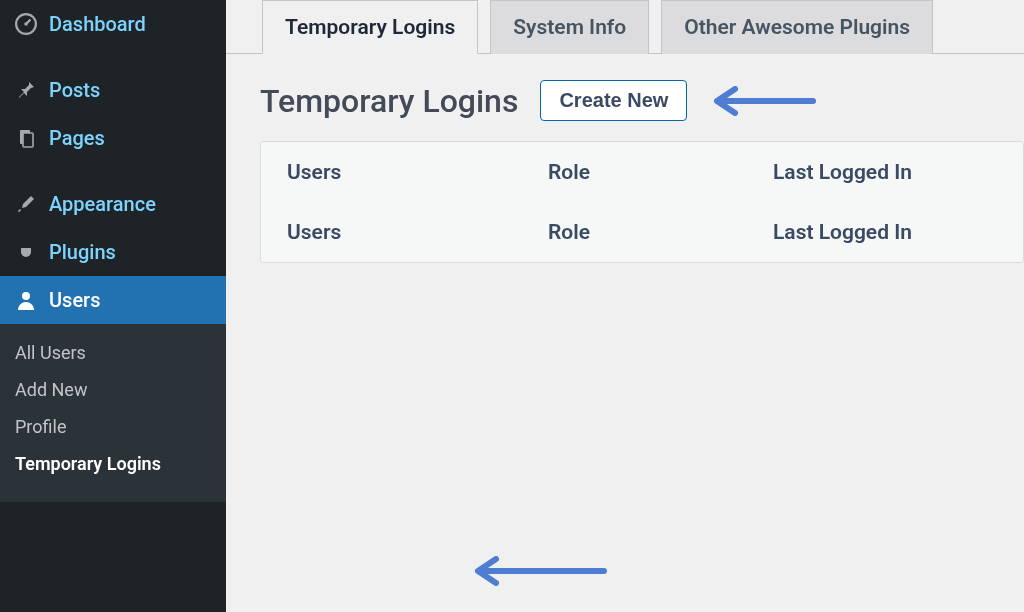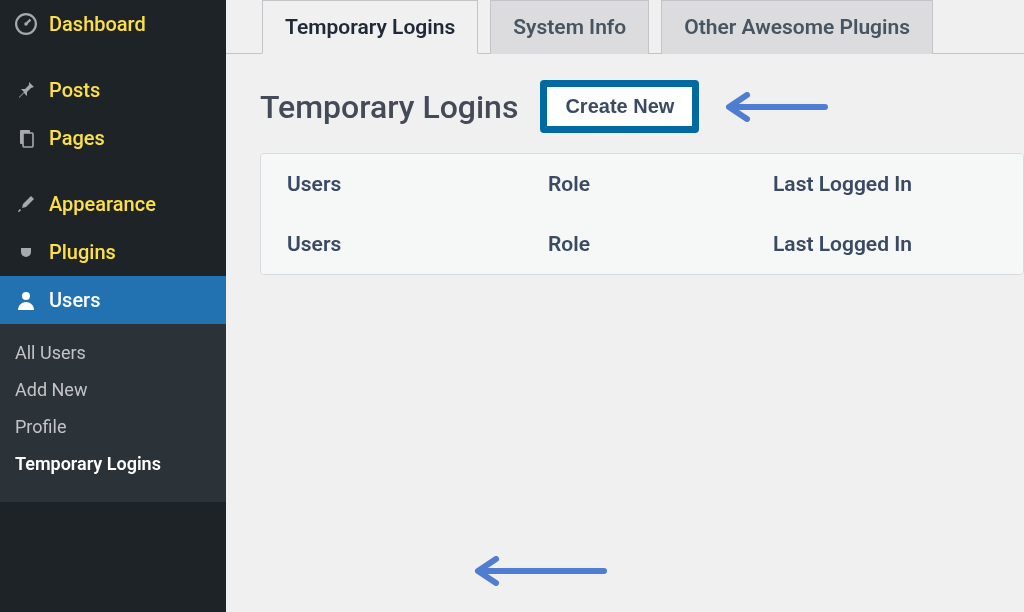--- a/index.html
+++ b/index.html
@@ -1,38 +1,38 @@
 <!DOCTYPE html>
 <html><head>
   <meta charset="utf-8">
   <style>
     * { margin:0; padding:0; box-sizing:border-box; }
     html,body { width:1024px; height:612px; font-family:-apple-system,BlinkMacSystemFont,"Segoe UI",Roboto,sans-serif; overflow:hidden; }
     .wrap { display:flex; width:100%; height:100%; }
     
     .sidebar { width:226px; background:#1d2327; color:#f0f0f1; display:flex; flex-direction:column; position:relative; }
-    .side-item { display:flex; align-items:center; gap:12px; padding:12px 15px; font-size:20px; font-weight:500; cursor:pointer; color:#fde047; }
+    .side-item { display:flex; align-items:center; gap:12px; padding:12px 15px; font-size:20px; font-weight:500; cursor:pointer; color:#7dd3fc; }
     .side-item .icn { width:22px; height:22px; display:flex; align-items:center; justify-content:center; color:#a7aaad; }
     .side-item.active { background:#2271b1; color:#fff; }
     .side-item.active .icn { color:#fff; }
     .side-gap { height:18px; }
     .submenu { background:#2c3338; padding:10px 0 20px; }
     .sub-item { padding:8px 15px; font-size:18px; color:#c3c4c7; cursor:pointer; }
     .sub-item.current { color:#fff; font-weight:600; }
     .flyout { position:absolute; right:-10px; top:50%; transform:translateY(-50%); width:0; height:0; border-top:10px solid transparent; border-bottom:10px solid transparent; border-right:10px solid #f0f0f1; }
     .side-item.active { position:relative; }
     
     .main { flex:1; background:#f0f0f1; padding:0 0 0 0; overflow:hidden; position:relative; }
     .tabs { display:flex; gap:12px; padding:0 0 0 36px; margin-top:0; }
     .tab { background:#dcdcde; border:1px solid #c3c4c7; border-bottom:none; padding:14px 22px; font-size:21px; font-weight:600; color:#475563; cursor:pointer; }
     .tab.active { background:#f0f0f1; color:#1f2937; border-bottom:1px solid #f0f0f1; position:relative; z-index:2; }
     .tabs-border { border-bottom:1px solid #c3c4c7; margin-top:-1px; }
     .heading-row { display:flex; align-items:center; gap:22px; padding:26px 0 20px 34px; }
     .heading { font-size:32px; font-weight:500; color:#444a57; }
-    .btn { background:#fff; border:7px solid #0369a1; border-radius:4px; padding:8px 18px; font-size:20px; font-weight:600; color:#3b4a63; cursor:pointer; }
+    .btn { background:#fff; border:1px solid #0369a1; border-radius:4px; padding:8px 18px; font-size:20px; font-weight:600; color:#3b4a63; cursor:pointer; }
     .arrow { display:flex; align-items:center; color:#4f7dd1; }
     .panel { margin:0 0 0 34px; border:1px solid #d7dade; border-radius:4px; overflow:hidden; max-width:960px; }
     .thead,.tfoot { display:flex; background:#f6f7f7; padding:18px 0; }
     .th { font-size:21px; font-weight:600; color:#3b4a63; }
     .col-users{ width:255px; padding-left:26px;}
     .col-role{ width:225px;margin-left:32px; }
     .col-last{ flex:1; }
     .empty { padding:12px 0 12px 6px; font-size:18px; color:#3c434a; background:#f0f0f1; border-top:1px solid #e2e4e7; border-bottom:1px solid #e2e4e7; margin-left:-1px; }
     .arrow-sub { position:absolute; left:244px; bottom:26px; color:#4f7dd1; display:flex; align-items:center; }
     svg { display:block; }

